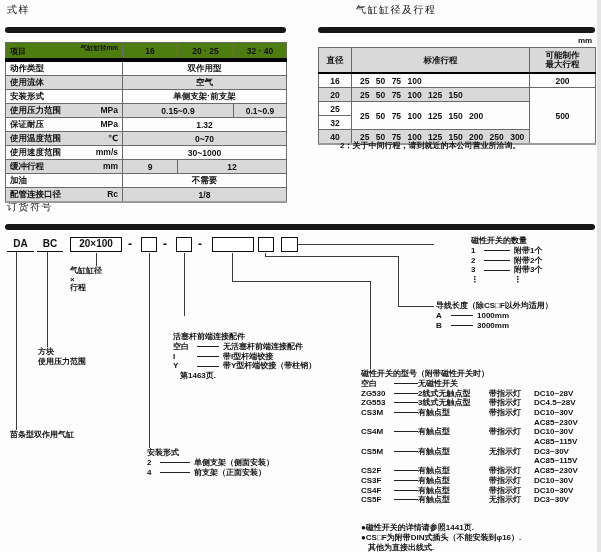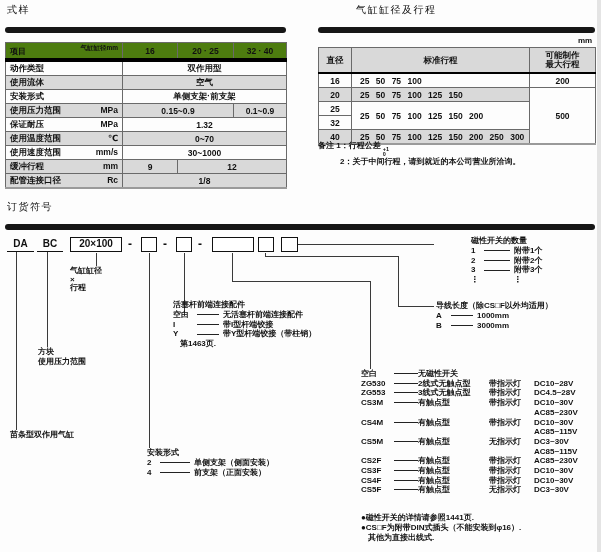--- a/index.html
+++ b/index.html
@@ -163,20 +163,29 @@
   <tr class="shade">
     <td class="lbl">
           <div class="lblin">
             <span>缓冲行程</span>
             <span>mm</span>
           </div>
         </td>
     <td>9</td>
     <td colspan="2">12</td>
   </tr>
+  <tr>
+    <td class="lbl">
+          <div class="lblin">
+            <span>加油</span>
+            <span></span>
+          </div>
+        </td>
+    <td colspan="3">不需要</td>
+  </tr>
   <tr class="shade">
     <td class="lbl">
           <div class="lblin">
             <span>配管连接口径</span>
             <span>Rc</span>
           </div>
         </td>
     <td colspan="3">1/8</td>
   </tr>
 </tbody>
@@ -212,24 +221,20 @@
     <td>32</td>
   </tr>
   <tr>
     <td class="sh">40</td>
     <td class="str sh">25 50 75 100 125 150 200 250 300</td>
   </tr>
 </tbody>
   </table>
 
 <div class="notes" style="left:318px;top:141px;">
-  <div><span>备注 1：</span><span>行程公差</span><span class="tol">
-        <span>+1</span>
-        <span>0</span>
-      </span></div>
   <div class="n2"><span>2：</span><span>关于中间行程，请到就近的本公司营业所洽询。</span></div>
 </div>
 
 <div class="code-txt" style="left:7px;width:27px;">DA</div>
 <div class="code-txt" style="left:37px;width:26px;">BC</div>
 <div class="cbox" style="left:70px;width:52px;">20×100</div>
 <div class="cdash" style="left:128px;">-</div>
 <div class="cbox" style="left:141px;width:16px;"></div>
 <div class="cdash" style="left:163px;">-</div>
 <div class="cbox" style="left:176px;width:16px;"></div>
@@ -270,21 +275,21 @@
       <span class="dl d30"></span>
       <span>单侧支架（侧面安装）</span>
     </div>
   <div class="opt-r">
       <span class="oc w8">4</span>
       <span class="dl d30"></span>
       <span>前支架（正面安装）</span>
     </div>
 </div>
 
-<div class="opt" style="left:173px;top:300px;">
+<div class="opt" style="left:173px;top:332px;">
   <div>活塞杆前端连接配件</div>
   <div class="opt-r">
       <span class="oc w20">空白</span>
       <span class="dl d22"></span>
       <span>无活塞杆前端连接配件</span>
     </div>
   <div class="opt-r">
       <span class="oc w20">I</span>
       <span class="dl d22"></span>
       <span>带I型杆端铰接</span>
@@ -329,20 +334,21 @@
       <span>1000mm</span>
     </div>
   <div class="opt-r">
       <span class="oc w10">B</span>
       <span class="dl d22"></span>
       <span>3000mm</span>
     </div>
 </div>
 
 <div class="opt" style="left:361px;top:369px;">
+  <div>磁性开关的型号（附带磁性开关时）</div>
 
   <div class="sw-row">
     <span class="sw-model">空白</span>
     <span class="sw-dash">
         <i></i>
       </span>
     <span class="sw-type">无磁性开关</span>
     <span class="sw-ind"></span>
     <span class="sw-volt">
         <div></div>

